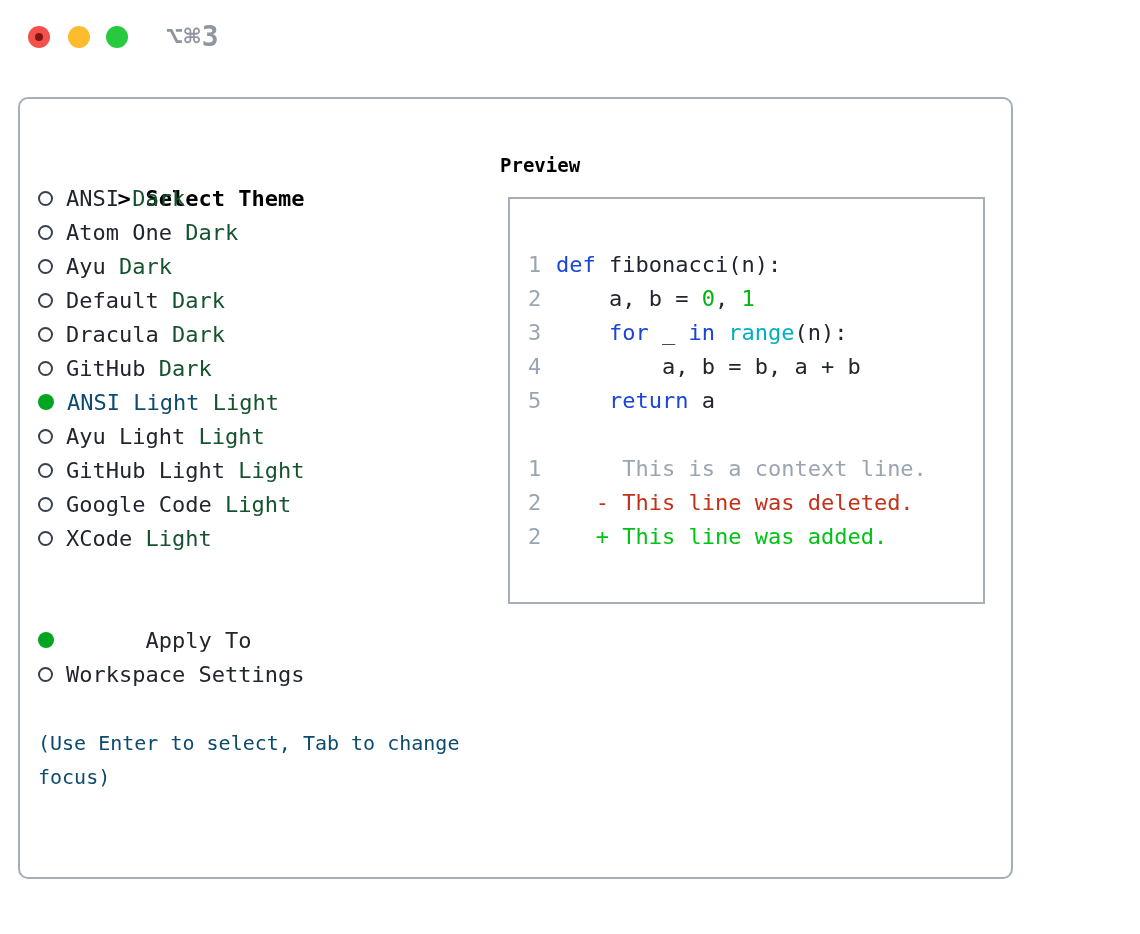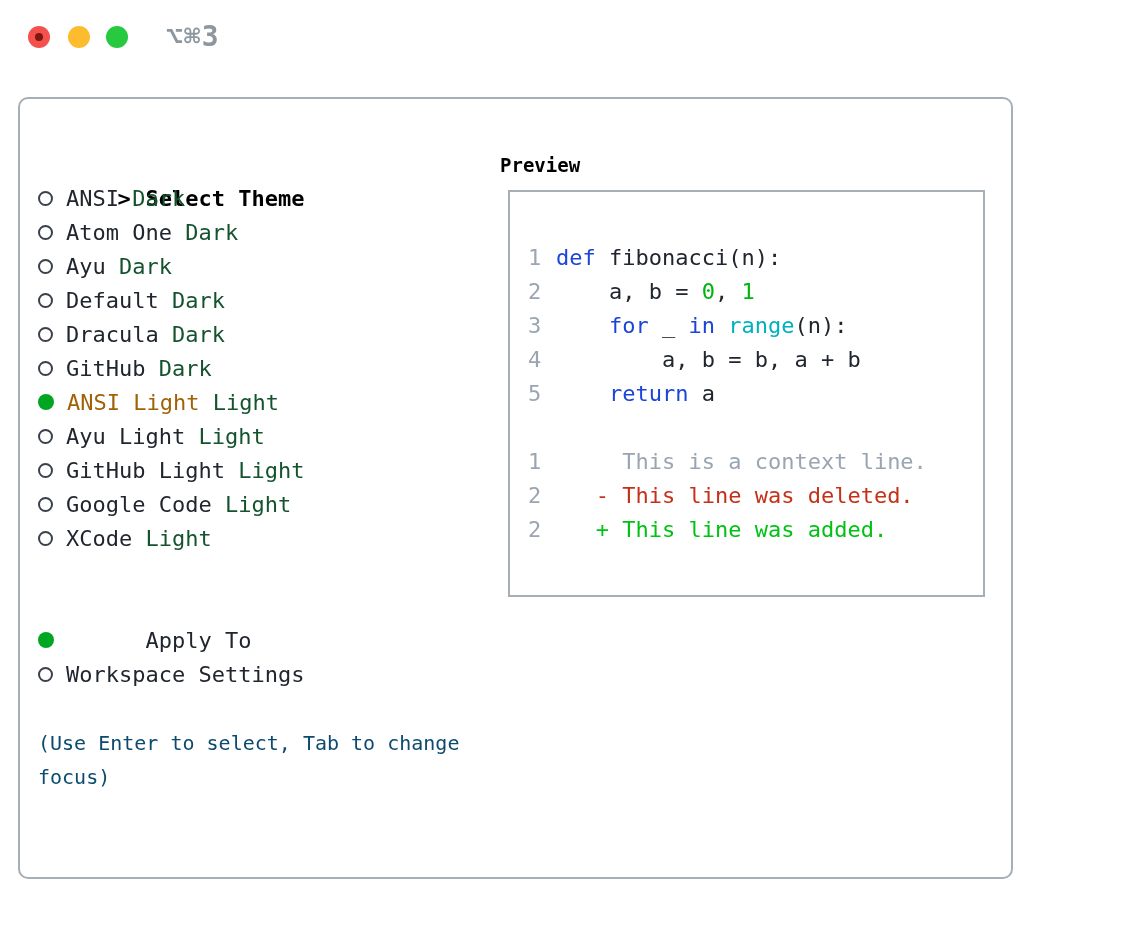--- a/index.html
+++ b/index.html
@@ -45,35 +45,35 @@
   .prompt { display: inline-block; width: 28px; font-weight: bold; color: #000000; }
   .hdr { font-weight: bold; color: #000000; text-align: right; }
 
   .radio {
     display: inline-block; width: 15px; height: 15px;
     border: 2px solid #3a414d; border-radius: 50%;
     margin-right: 13px; vertical-align: middle; position: relative; top: -2px;
   }
   .radio.selected { border: none; background: #00a622; width: 16px; height: 16px; }
   .t-name { color: #21262e; }
-  .t-name.sel { color: #a16207; }
+  .t-name.sel { color: #0c4a6e; }
   .t-variant { color: #14532d; text-align: center; }
 
   .vspace { height: 34px; }
 
   .help {
     margin-top: 34px; width: 430px;
     color: #0c4a6e; font-size: 20px; line-height: 34px;
     white-space: normal;
   }
 
   
   .preview-title { height: 34px; line-height: 34px; font-size: 19px; font-weight: bold; color: #000000; }
   .preview-box {
-    margin-top: 8px; margin-left: 8px;
+    margin-top: 15px; margin-left: 8px;
     width: 477px; height: 407px;
     border: 2px solid #a6aeb8;
     padding: 49px 0 0 18px;
     overflow: hidden;
     background: #ffffff;
   }
   .pline { height: 34px; line-height: 34px; font-size: 22px; white-space: pre; }
   .lineno { display: inline-block; width: 28px; color: #9aa5b1; }
 
   .tok-plain   { color: #21262e; }

